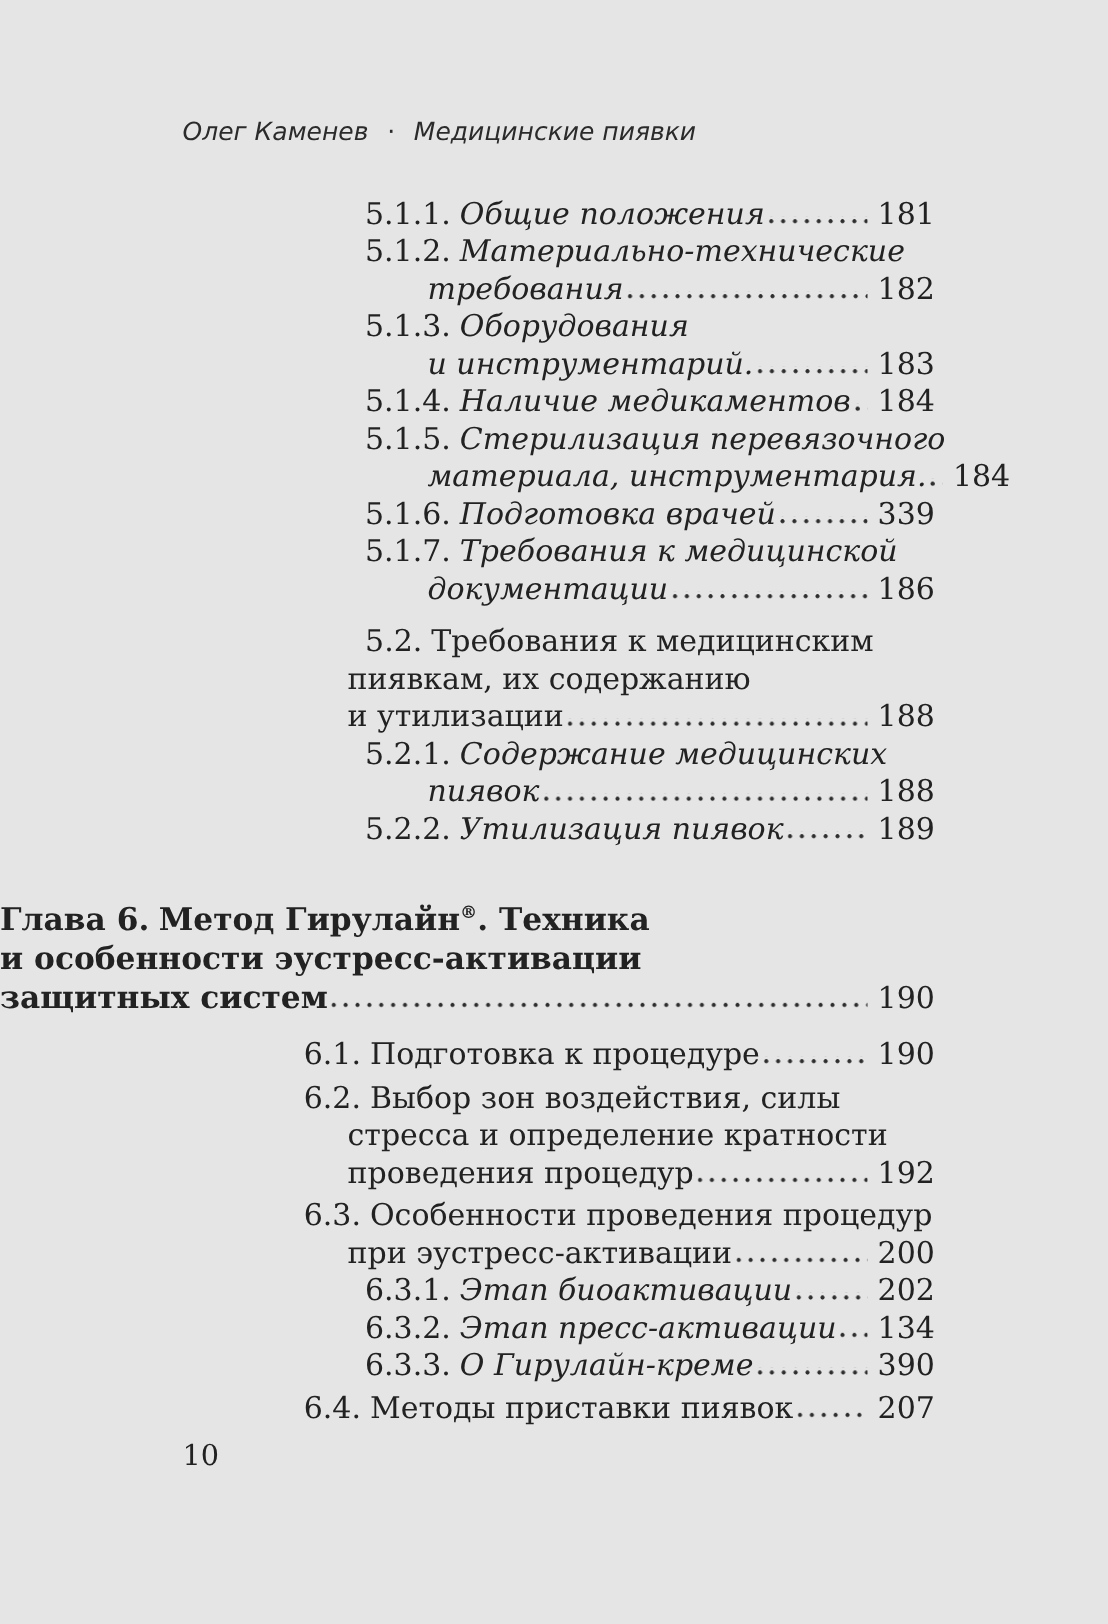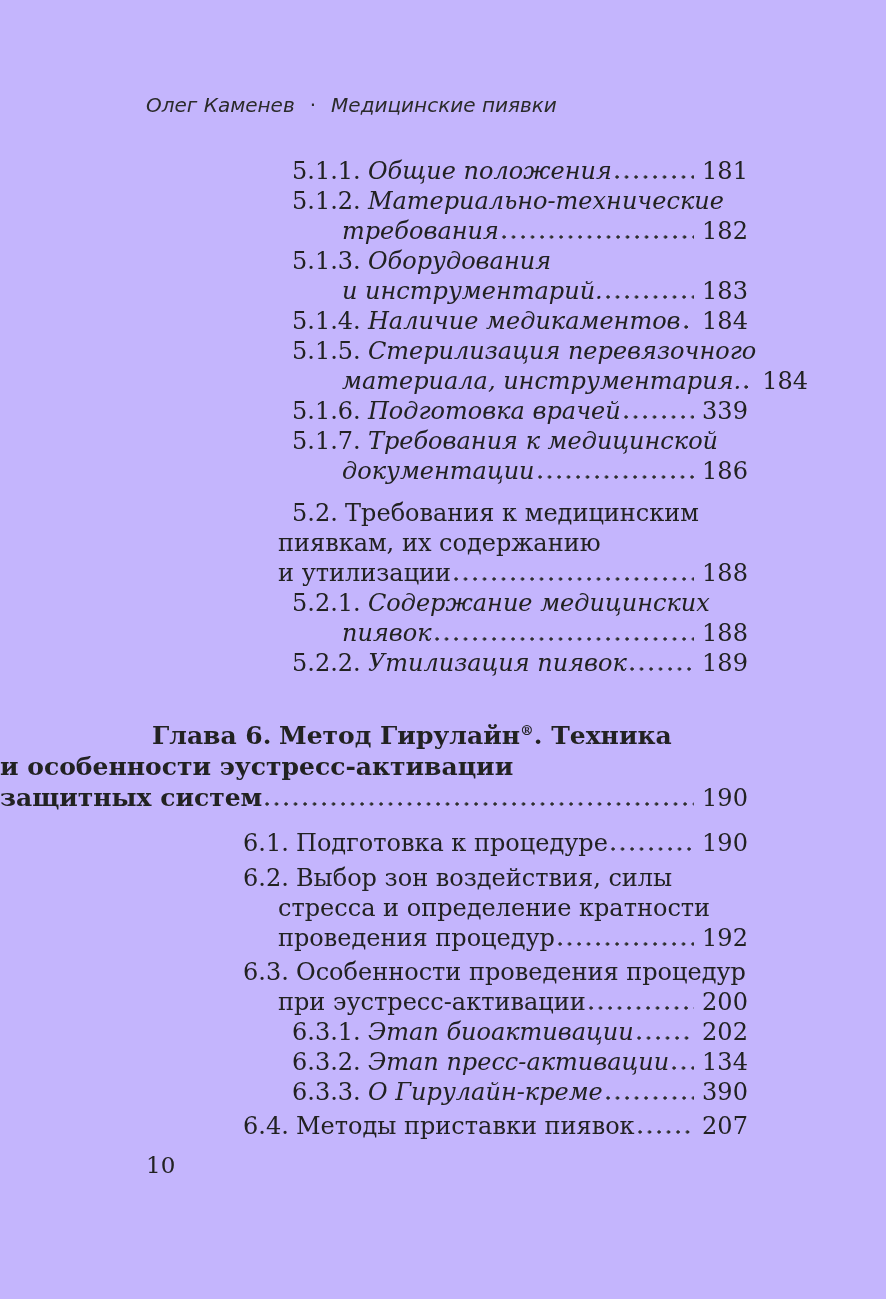--- a/index.html
+++ b/index.html
@@ -4,21 +4,21 @@
 <style>
   html, body { margin: 0; padding: 0; }
   body {
     width: 886px; height: 1299px;
     background: #ffffff;
     font-family: "DejaVu Serif", "Liberation Serif", serif;
     color: #222222;
     position: relative;
     overflow: hidden;
   }
-  .page { position: absolute; inset: 0; background: #c4b5fd; }
+  .page { position: absolute; inset: 0; background: #e5e5e5; }
 
   
   .running-header {
     position: absolute; left: 146px; top: 92px;
     font-family: "DejaVu Sans", "Liberation Sans", sans-serif;
     font-style: italic;
     font-size: 20px; line-height: 26px;
     color: #2b2b2b;
     white-space: nowrap;
   }
@@ -44,21 +44,21 @@
     box-sizing: border-box;
     white-space: nowrap;
   }
   .row .num { font-style: normal; margin-right: 0.30em; flex: 0 0 auto; }
   .row .txt { flex: 0 0 auto; }
   .row.italic .txt { font-style: italic; }
   .row.bold { font-weight: bold; font-size: 25px; line-height: 31px; }
   .row.bold .num { font-weight: bold; }
 
   
-  .row.ch     { padding-left: 152px; }
+  .row.ch     { }
   .row.chcont { }
   .row.l2     { padding-left: 243px; }
   .row.l2cont { padding-left: 278px; }
   .row.l3     { padding-left: 292px; }
   .row.l3cont { padding-left: 342px; }
 
   
   .dots {
     flex: 1 1 auto;
     align-self: baseline;

